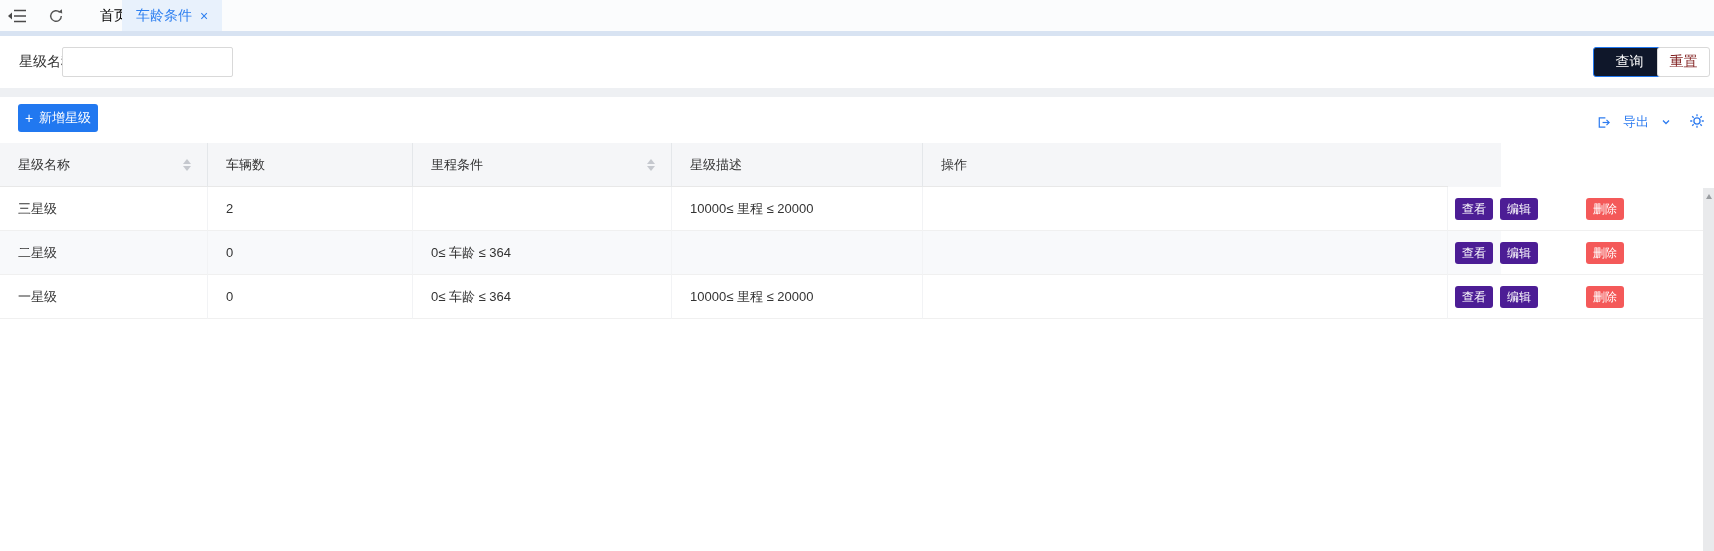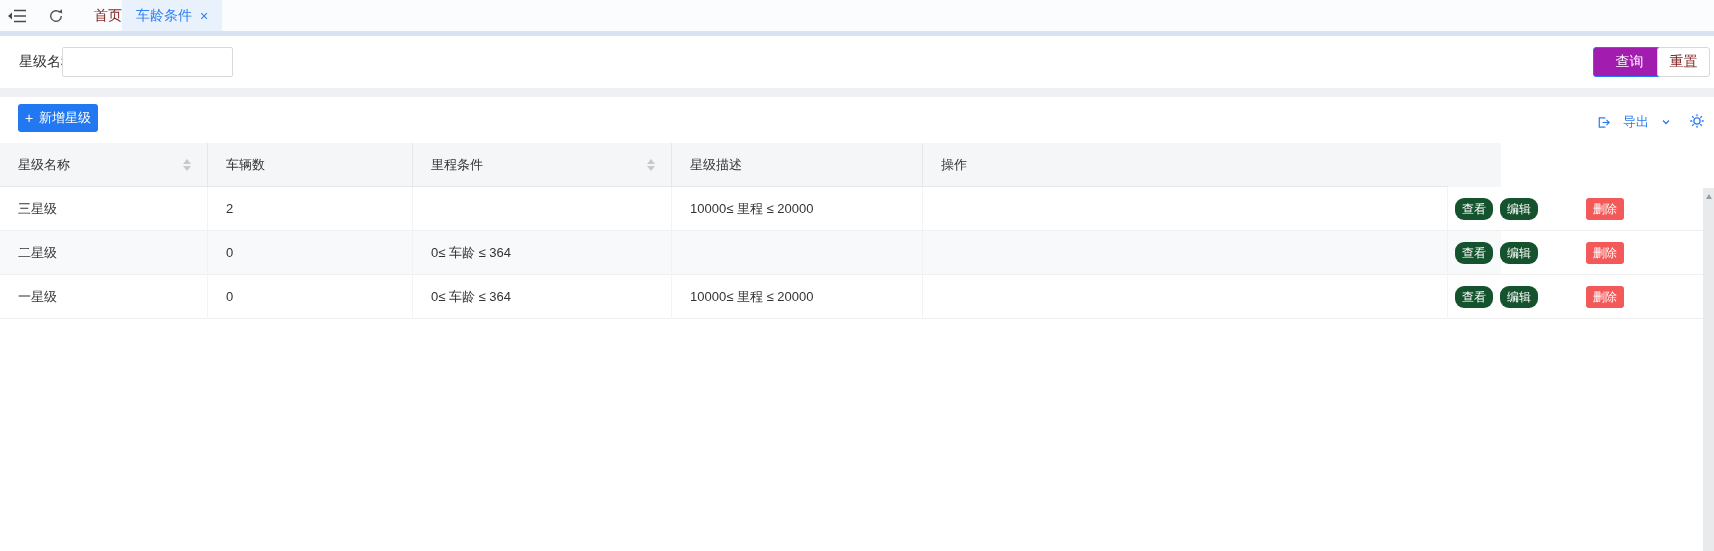--- a/index.html
+++ b/index.html
@@ -10,30 +10,30 @@
     color:#333; font-size:13px;
   }
 
   
   .tabbar { position:absolute; top:0; left:0; right:0; height:31px; background:#fbfcfd; }
   .tab-band { position:absolute; top:31px; left:0; right:0; height:5px; background:#d8e3f2; }
   .icon-btn { position:absolute; top:7px; width:20px; height:18px; display:flex; align-items:center; justify-content:center; cursor:pointer; }
   .fold-pos { left:7px; }
   .refresh-pos { left:46px; }
   .tab { position:absolute; top:0; height:31px; display:flex; align-items:center; font-size:14px; cursor:pointer; }
-  .tab-home { left:80px; padding:16px 14px; color:#7f1d1d; }
+  .tab-home { left:86px; padding:16px 14px; color:#000000; }
   .tab-active { left:122px; padding:0 14px; background:#e8f1fc; color:#2d7ff0; gap:8px; }
   .tab-close { color:#2d7ff0; font-size:14px; line-height:14px; cursor:pointer; }
 
   
   .filter { position:absolute; top:36px; left:0; right:0; height:52px; background:#fff; }
   .filter-label { position:absolute; left:19px; top:0; height:52px; display:flex; align-items:center; font-size:14px; color:#333; }
   .filter-input { position:absolute; left:62px; top:11px; width:171px; height:30px; border:1px solid #d9d9d9; border-radius:2px; font-size:13px; padding:0 8px; outline:none; background:#fff; }
   .btn { border-radius:3px; font-size:14px; cursor:pointer; font-family:inherit; }
-  .btn-query { position:absolute; left:1593px; top:11px; width:73px; height:30px; background:#a21caf; color:#fff; border:1px solid #2178f0; }
+  .btn-query { position:absolute; left:1593px; top:11px; width:73px; height:30px; background:#0f172a; color:#fff; border:1px solid #2178f0; }
   .btn-reset { position:absolute; left:1657px; top:11px; width:53px; height:30px; background:#fff; color:#7f1d1d; border:1px solid #d9d9d9; }
 
   .gap-band { position:absolute; top:88px; left:0; right:0; height:9px; background:#eef0f3; }
 
   
   .content { position:absolute; top:97px; left:0; right:0; bottom:0; background:#fff; }
   .btn-add { position:absolute; left:18px; top:7px; width:80px; height:28px; background:#2178f0; color:#fff; border:none; border-radius:3px; font-size:13px; display:flex; align-items:center; justify-content:center; gap:6px; }
   .plus { font-size:14px; line-height:14px; }
   .export-group { position:absolute; left:1596px; top:15px; height:20px; display:flex; align-items:center; gap:12px; color:#2e7cf0; font-size:13px; cursor:pointer; }
   .gear-pos { position:absolute; left:1688px; top:15px; width:18px; height:18px; display:flex; align-items:center; justify-content:center; cursor:pointer; }
@@ -44,21 +44,21 @@
   .thead { height:44px; background:#f5f6f8; }
   .th { display:flex; align-items:center; padding:0 10px 0 18px; font-size:13px; color:#333; border-right:1px solid #e4e7ea; border-bottom:1px solid #e8e8e8; overflow:hidden; }
   .th:last-child { border-right:none; }
   .th .spacer { flex:1; }
   .trow { height:44px; background:#fff; }
   .trow.striped { background:#f8f9fb; }
   .td { display:flex; align-items:center; padding:0 10px 0 18px; font-size:13px; color:#333; border-right:1px solid #f2f3f5; border-bottom:1px solid #f0f0f0; overflow:hidden; white-space:nowrap; }
   .td:last-child { border-right:none; }
   .td-actions { gap:7px; padding-left:7px; }
   .btn-mini { height:22px; padding:0 7px; border:none; border-radius:3px; font-size:12px; color:#fff; cursor:pointer; line-height:22px; font-family:inherit; }
-  .btn-blue { background:#14532d;border-radius:9px; }
+  .btn-blue { background:#4c1d95; }
   .btn-red { background:#f45959;margin-left:41px; }
 
   
   .caret { display:flex; flex-direction:column; gap:2px; margin-right:6px; cursor:pointer; }
   .caret .up { width:0; height:0; border-left:4px solid transparent; border-right:4px solid transparent; border-bottom:5px solid #c5c8ce; }
   .caret .down { width:0; height:0; border-left:4px solid transparent; border-right:4px solid transparent; border-top:5px solid #c5c8ce; }
 
   
   .v-scrollbar { position:absolute; top:188px; right:0; width:11px; bottom:0; background:#e9eaec; }
   .sb-arrow { width:0; height:0; margin:6px auto 0; border-left:3.5px solid transparent; border-right:3.5px solid transparent; border-bottom:5px solid #9a9da1; }

